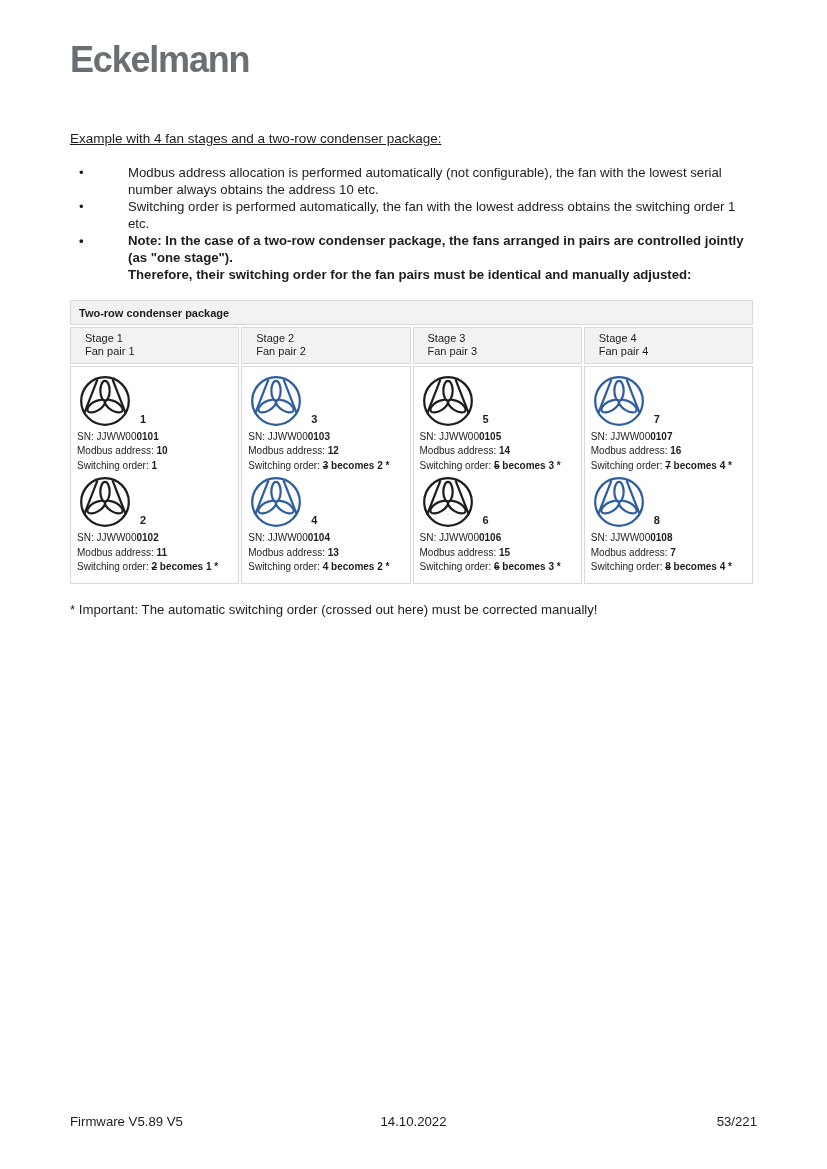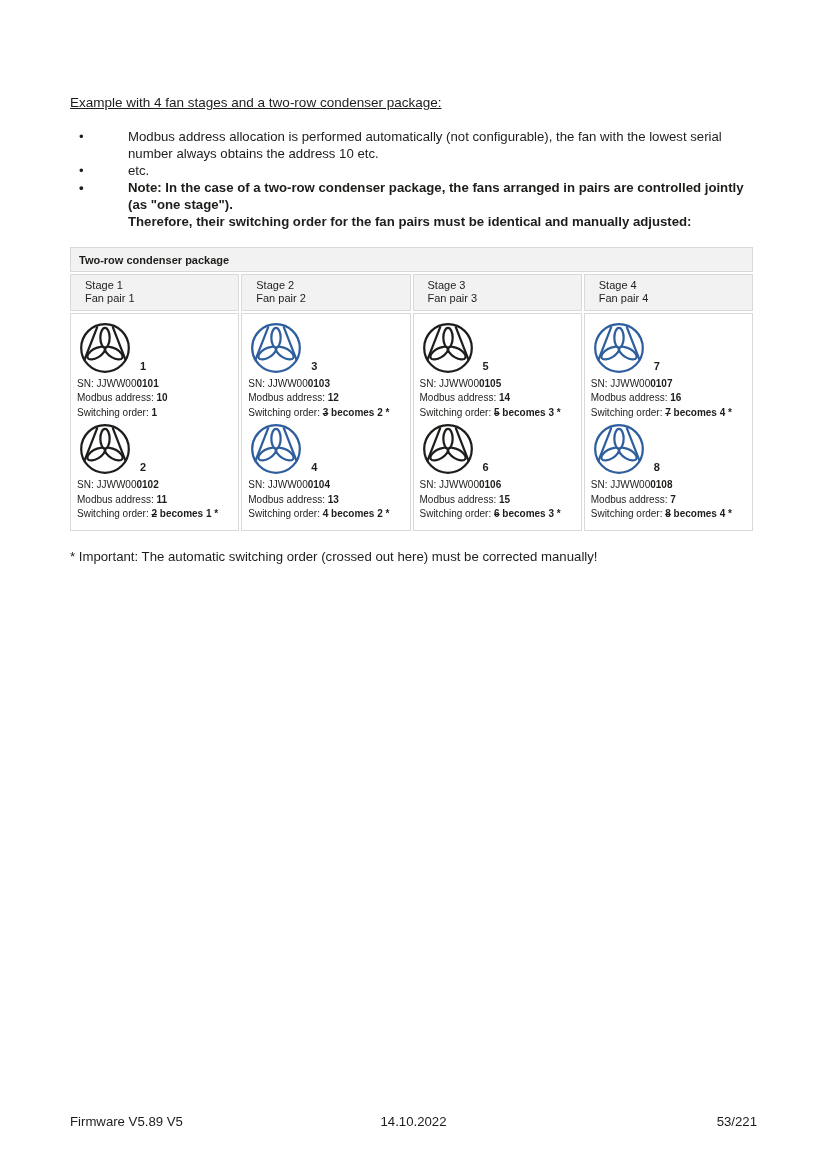--- a/index.html
+++ b/index.html
@@ -110,34 +110,36 @@
   .footer-left  { flex: 1; text-align: left; }
   .footer-center{ flex: 1; text-align: center; }
   .footer-right { flex: 1; text-align: right; }
 </style>
 </head>
 <body>
 
 <div class="page">
   <div class="content">
 
+    <div class="logo">Eckelmann</div>
 
     <div class="heading">Example with 4 fan stages and a two-row condenser package:</div>
 
     <div class="bullets">
       <div class="bullet-item">
         <span class="bullet-marker">•</span>
         <span class="bullet-body">
           <div>Modbus address allocation is performed automatically (not configurable), the fan with the lowest serial</div>
           <div>number always obtains the address 10 etc.</div>
         </span>
       </div>
       <div class="bullet-item">
         <span class="bullet-marker">•</span>
         <span class="bullet-body">
+          <div>Switching order is performed automatically, the fan with the lowest address obtains the switching order 1</div>
           <div>etc.</div>
         </span>
       </div>
       <div class="bullet-item bullet-bold">
         <span class="bullet-marker">•</span>
         <span class="bullet-body">
           <div>Note: In the case of a two-row condenser package, the fans arranged in pairs are controlled jointly</div>
           <div>(as "one stage").</div>
           <div>Therefore, their switching order for the fan pairs must be identical and manually adjusted:</div>
         </span>

